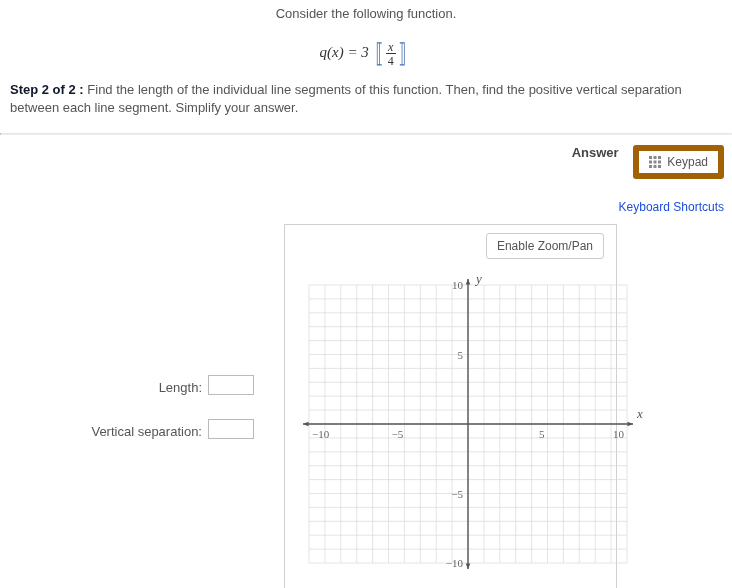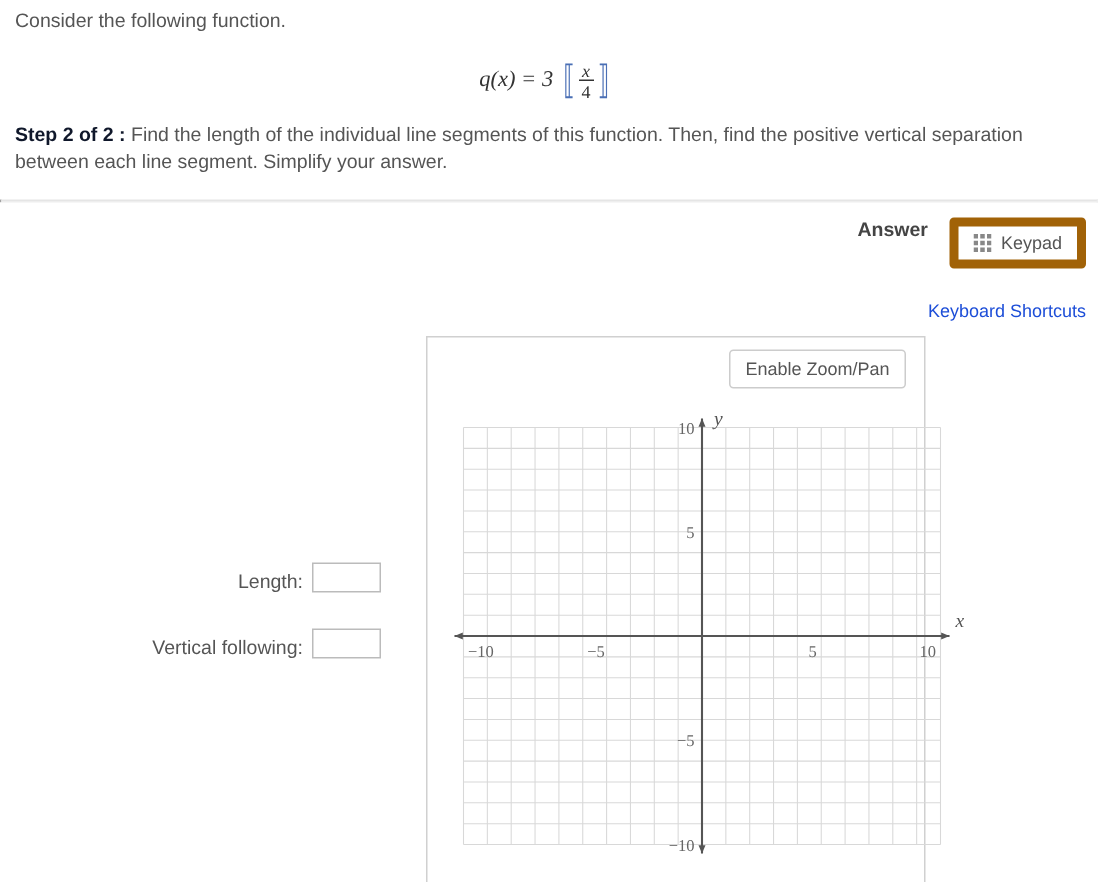--- a/index.html
+++ b/index.html
@@ -11,20 +11,21 @@
     color: #555;
     background: #fff;
     width: 732px;
   }
   .section-top {
     padding: 6px 10px 16px 10px;
   }
   .prompt-text {
     color: #555;
     margin-bottom: 16px;
+    text-align: center;
   }
   .formula-row {
     text-align: center;
     padding: 4px 0 8px 0;
     font-family: "Times New Roman", serif;
     font-size: 15px;
     color: #333;
   }
   .formula-row .frac-wrap {
     display: inline-block;
@@ -187,21 +188,21 @@
     </div>
   </div>
 
   <div class="work-area">
     <div class="inputs-col">
       <div class="input-row">
         <span>Length:</span>
         <input type="text" value="" style="">
       </div>
       <div class="input-row">
-        <span>Vertical following:</span>
+        <span>Vertical separation:</span>
         <input type="text" value="" style="">
       </div>
     </div>
 
     <div class="graph-panel">
       <button class="zoom-btn">Enable Zoom/Pan</button>
       <svg id="chart" class="chart" viewBox="0 0 350 310">
           <line x1="16" y1="294" x2="16" y2="16" stroke="#d8d8d8" stroke-width="0.7"></line>
           <line x1="31.9" y1="294" x2="31.9" y2="16" stroke="#d8d8d8" stroke-width="0.7"></line>
           <line x1="47.8" y1="294" x2="47.8" y2="16" stroke="#d8d8d8" stroke-width="0.7"></line>

